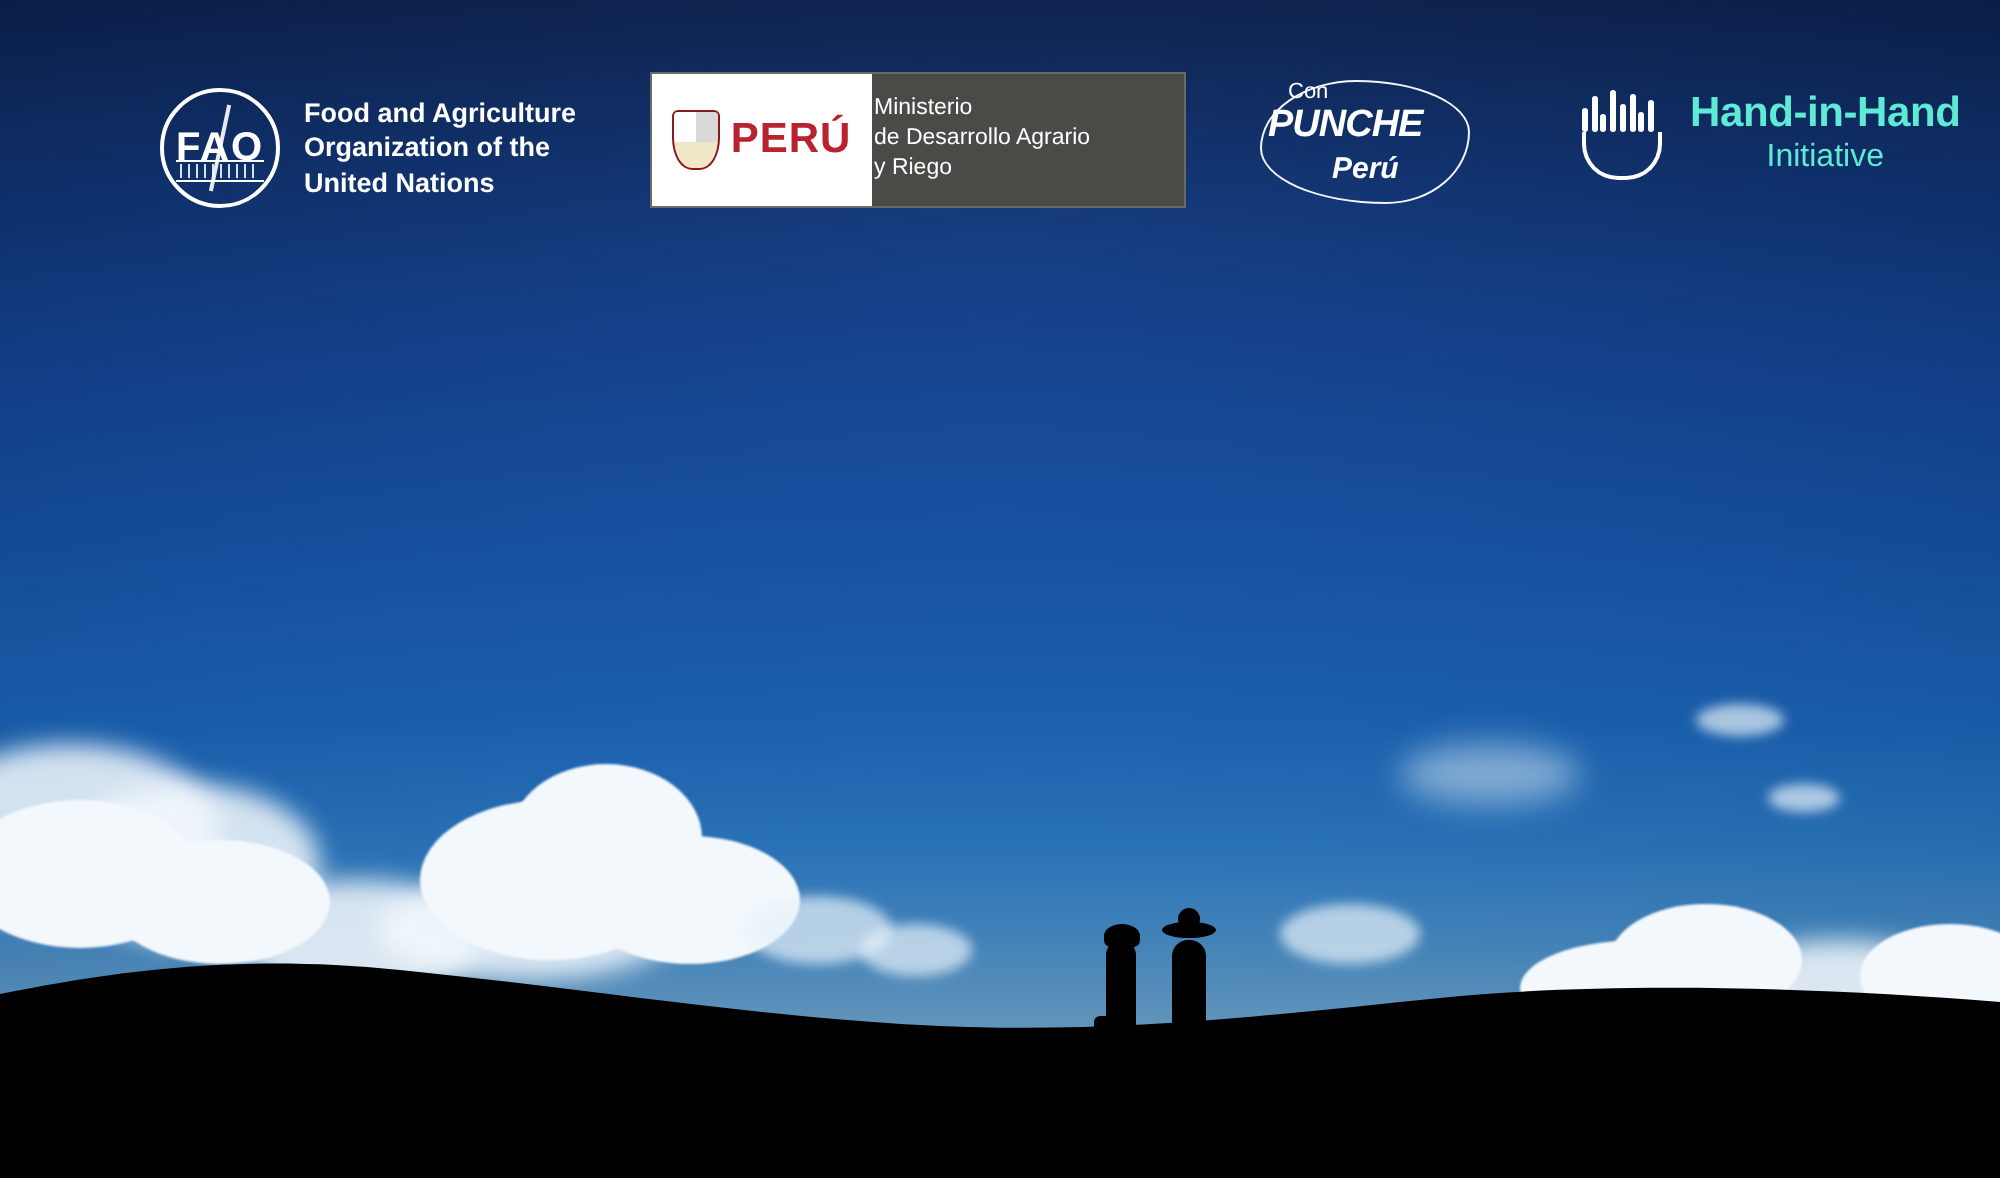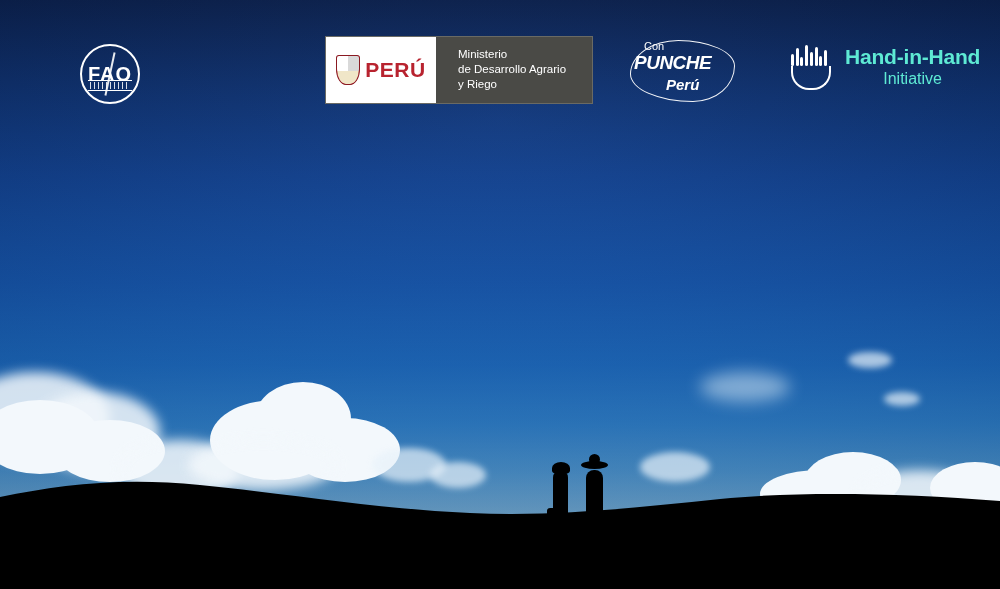--- a/index.html
+++ b/index.html
@@ -194,21 +194,21 @@
   .peru-word {
     color: #b8232f;
     font-weight: bold;
     font-size: 21px;
     letter-spacing: 0.5px;
   }
   .minagri .mi-text {
     color: #fff;
     font-size: 11.5px;
     line-height: 1.32;
-    padding: 10px 8px 0 22px;
+    padding: 10px 8px 0 1px;
     white-space: pre-line;
   }
   
   .punche {
     position: absolute;
     left: 630px;
     top: 4px;
     width: 105px;
     height: 62px;
     color: #fff;
@@ -374,20 +374,23 @@
   </div>
 
   <div class="logo-row">
 
     <div class="fao">
       <div class="fao-mark">
         <div class="ear"></div>
         <div class="band"></div>
         <div class="letters">FAO</div>
       </div>
+      <div class="fao-text">Food and Agriculture
+Organization of the
+United Nations</div>
     </div>
 
     <div class="minagri">
       <div class="white-block">
         <div class="shield">
           <div class="sh-body">
               <div class="sh-bottom"></div>
             </div>
         </div>
         <div class="peru-word">PERÚ</div>

